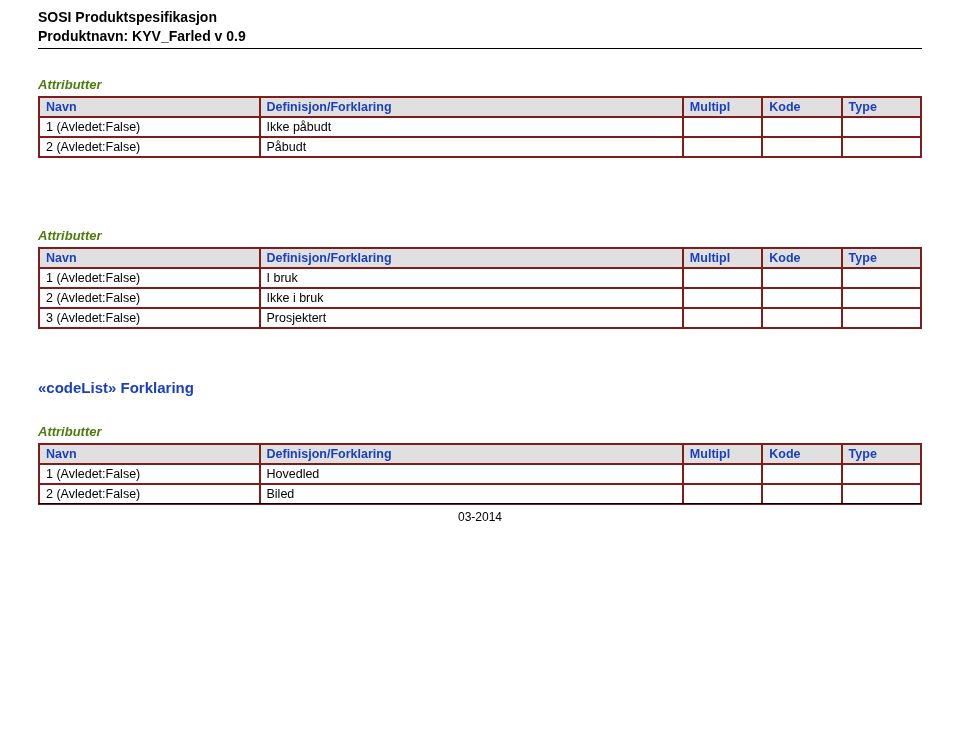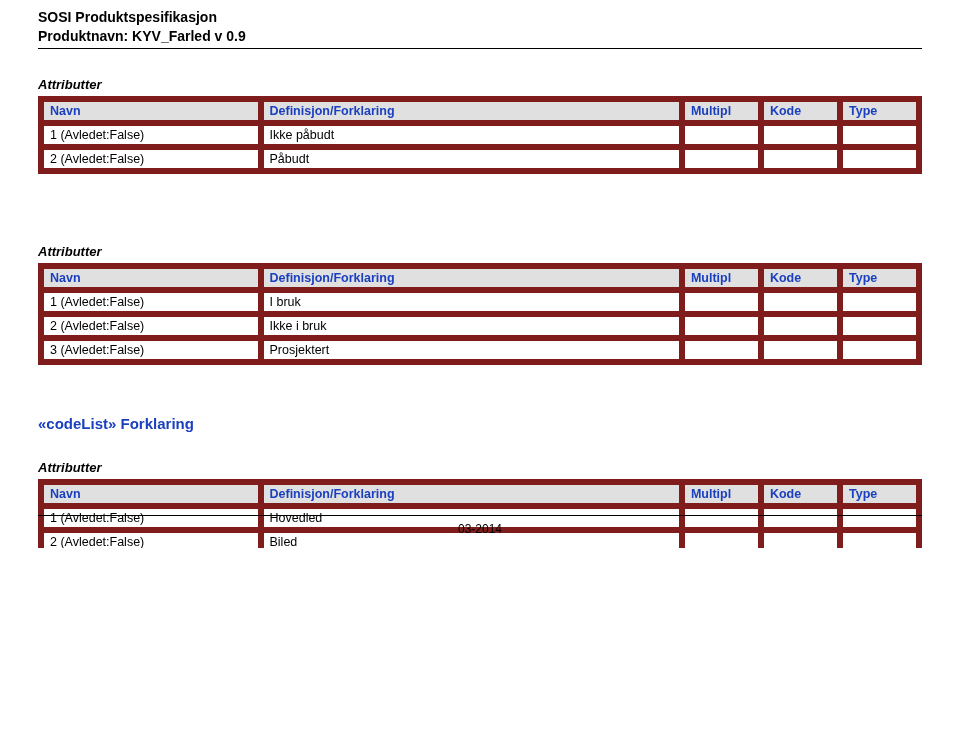--- a/index.html
+++ b/index.html
@@ -34,54 +34,54 @@
     border-top: 1.5px solid #000;
     margin: 2px 0 18px 0;
   }
   .section-title {
     color: #1a3fbf;
     font-weight: bold;
     font-size: 15px;
     margin: 8px 0 6px 0;
   }
   .attrib-label {
-    color: #000000;
+    color: #4d7c0f;
     font-style: italic;
     font-weight: bold;
     font-size: 13px;
     margin: 28px 0 4px 0;
   }
   table.tbl {
     width: 100%;
     border-collapse: collapse;
     table-layout: fixed;
   }
   table.tbl th, table.tbl td {
-    border: 6px solid #7f1d1d;
+    border: 2px solid #7f1d1d;
     padding: 2px 6px;
     font-size: 12.5px;
     text-align: left;
     vertical-align: middle;
     height: 19px;
   }
   table.tbl th {
     background: #e0e0e0;
     color: #1a3fbf;
     font-weight: bold;
   }
   table.tbl col.c-navn { width: 25%; }
   table.tbl col.c-def  { width: 48%; }
   table.tbl col.c-mult { width: 9%; }
   table.tbl col.c-kode { width: 9%; }
   table.tbl col.c-type { width: 9%; }
   .footer {
     position: absolute;
     left: 38px;
     right: 38px;
-    bottom: 12px;
+    bottom: 24px;
     text-align: center;
     font-size: 12px;
   }
   .footer::before {
     content: "";
     display: block;
     border-top: 1px solid #000;
     margin-bottom: 6px;
   }
 </style>

